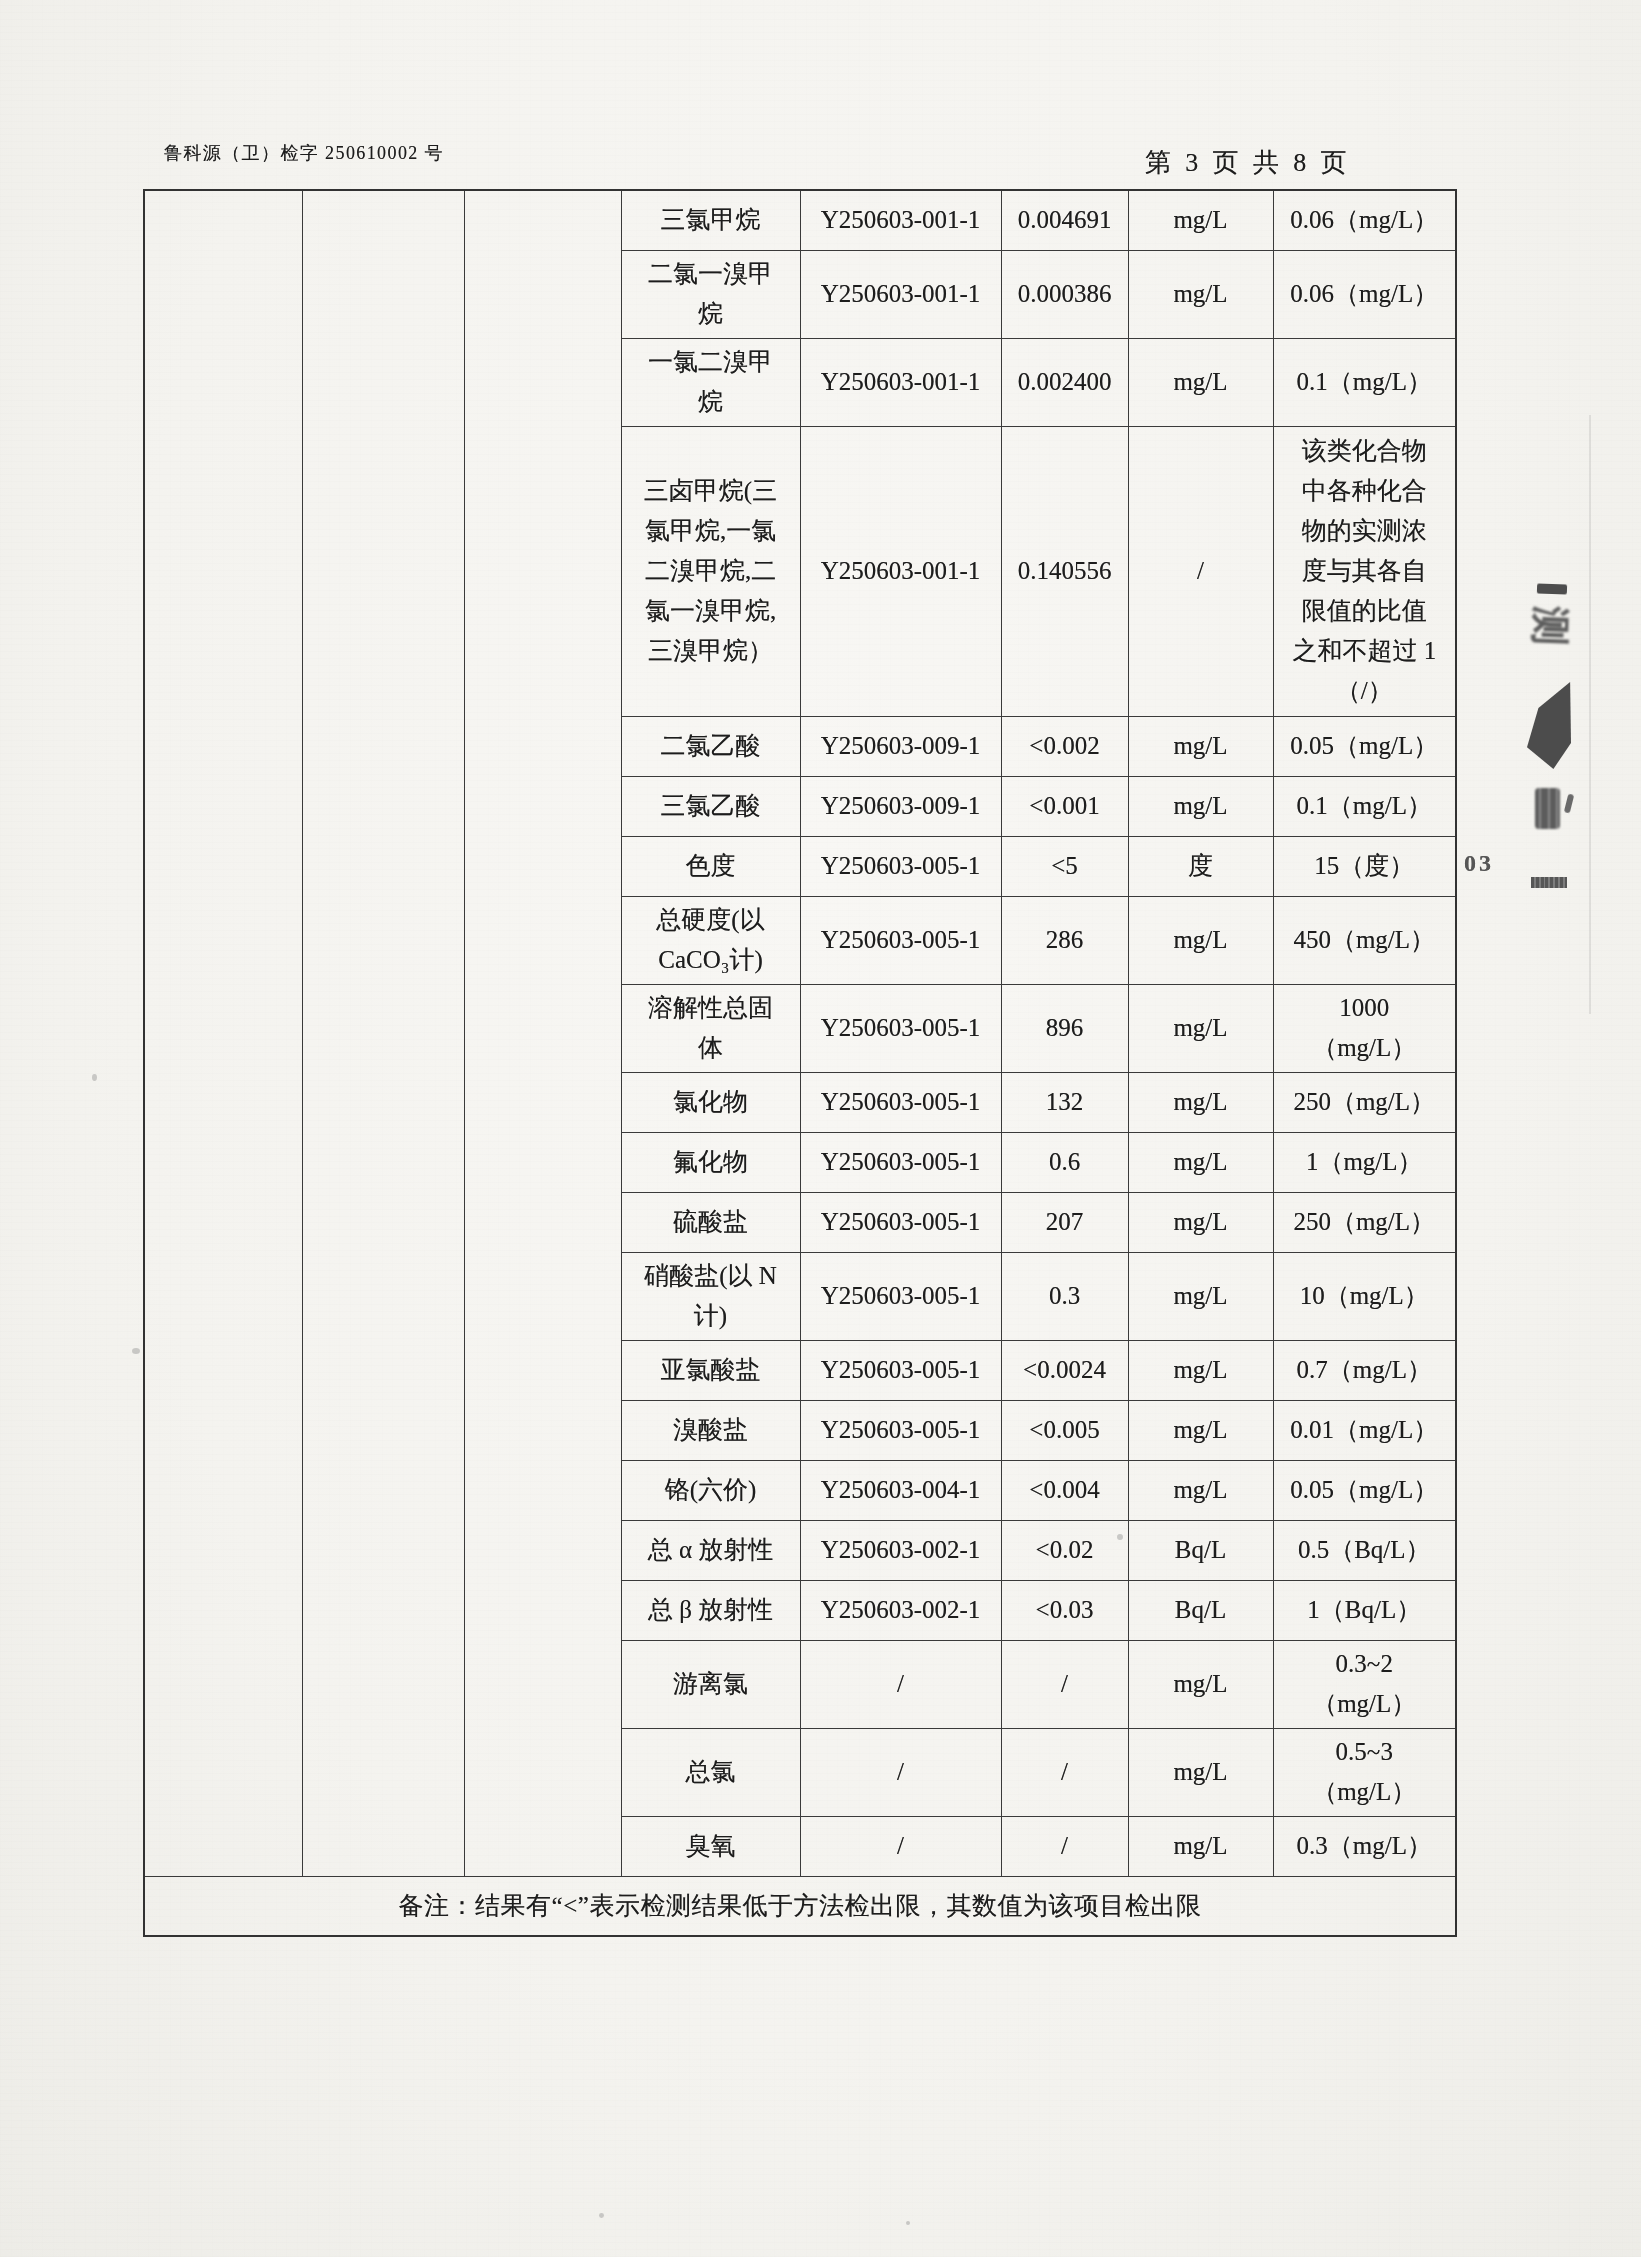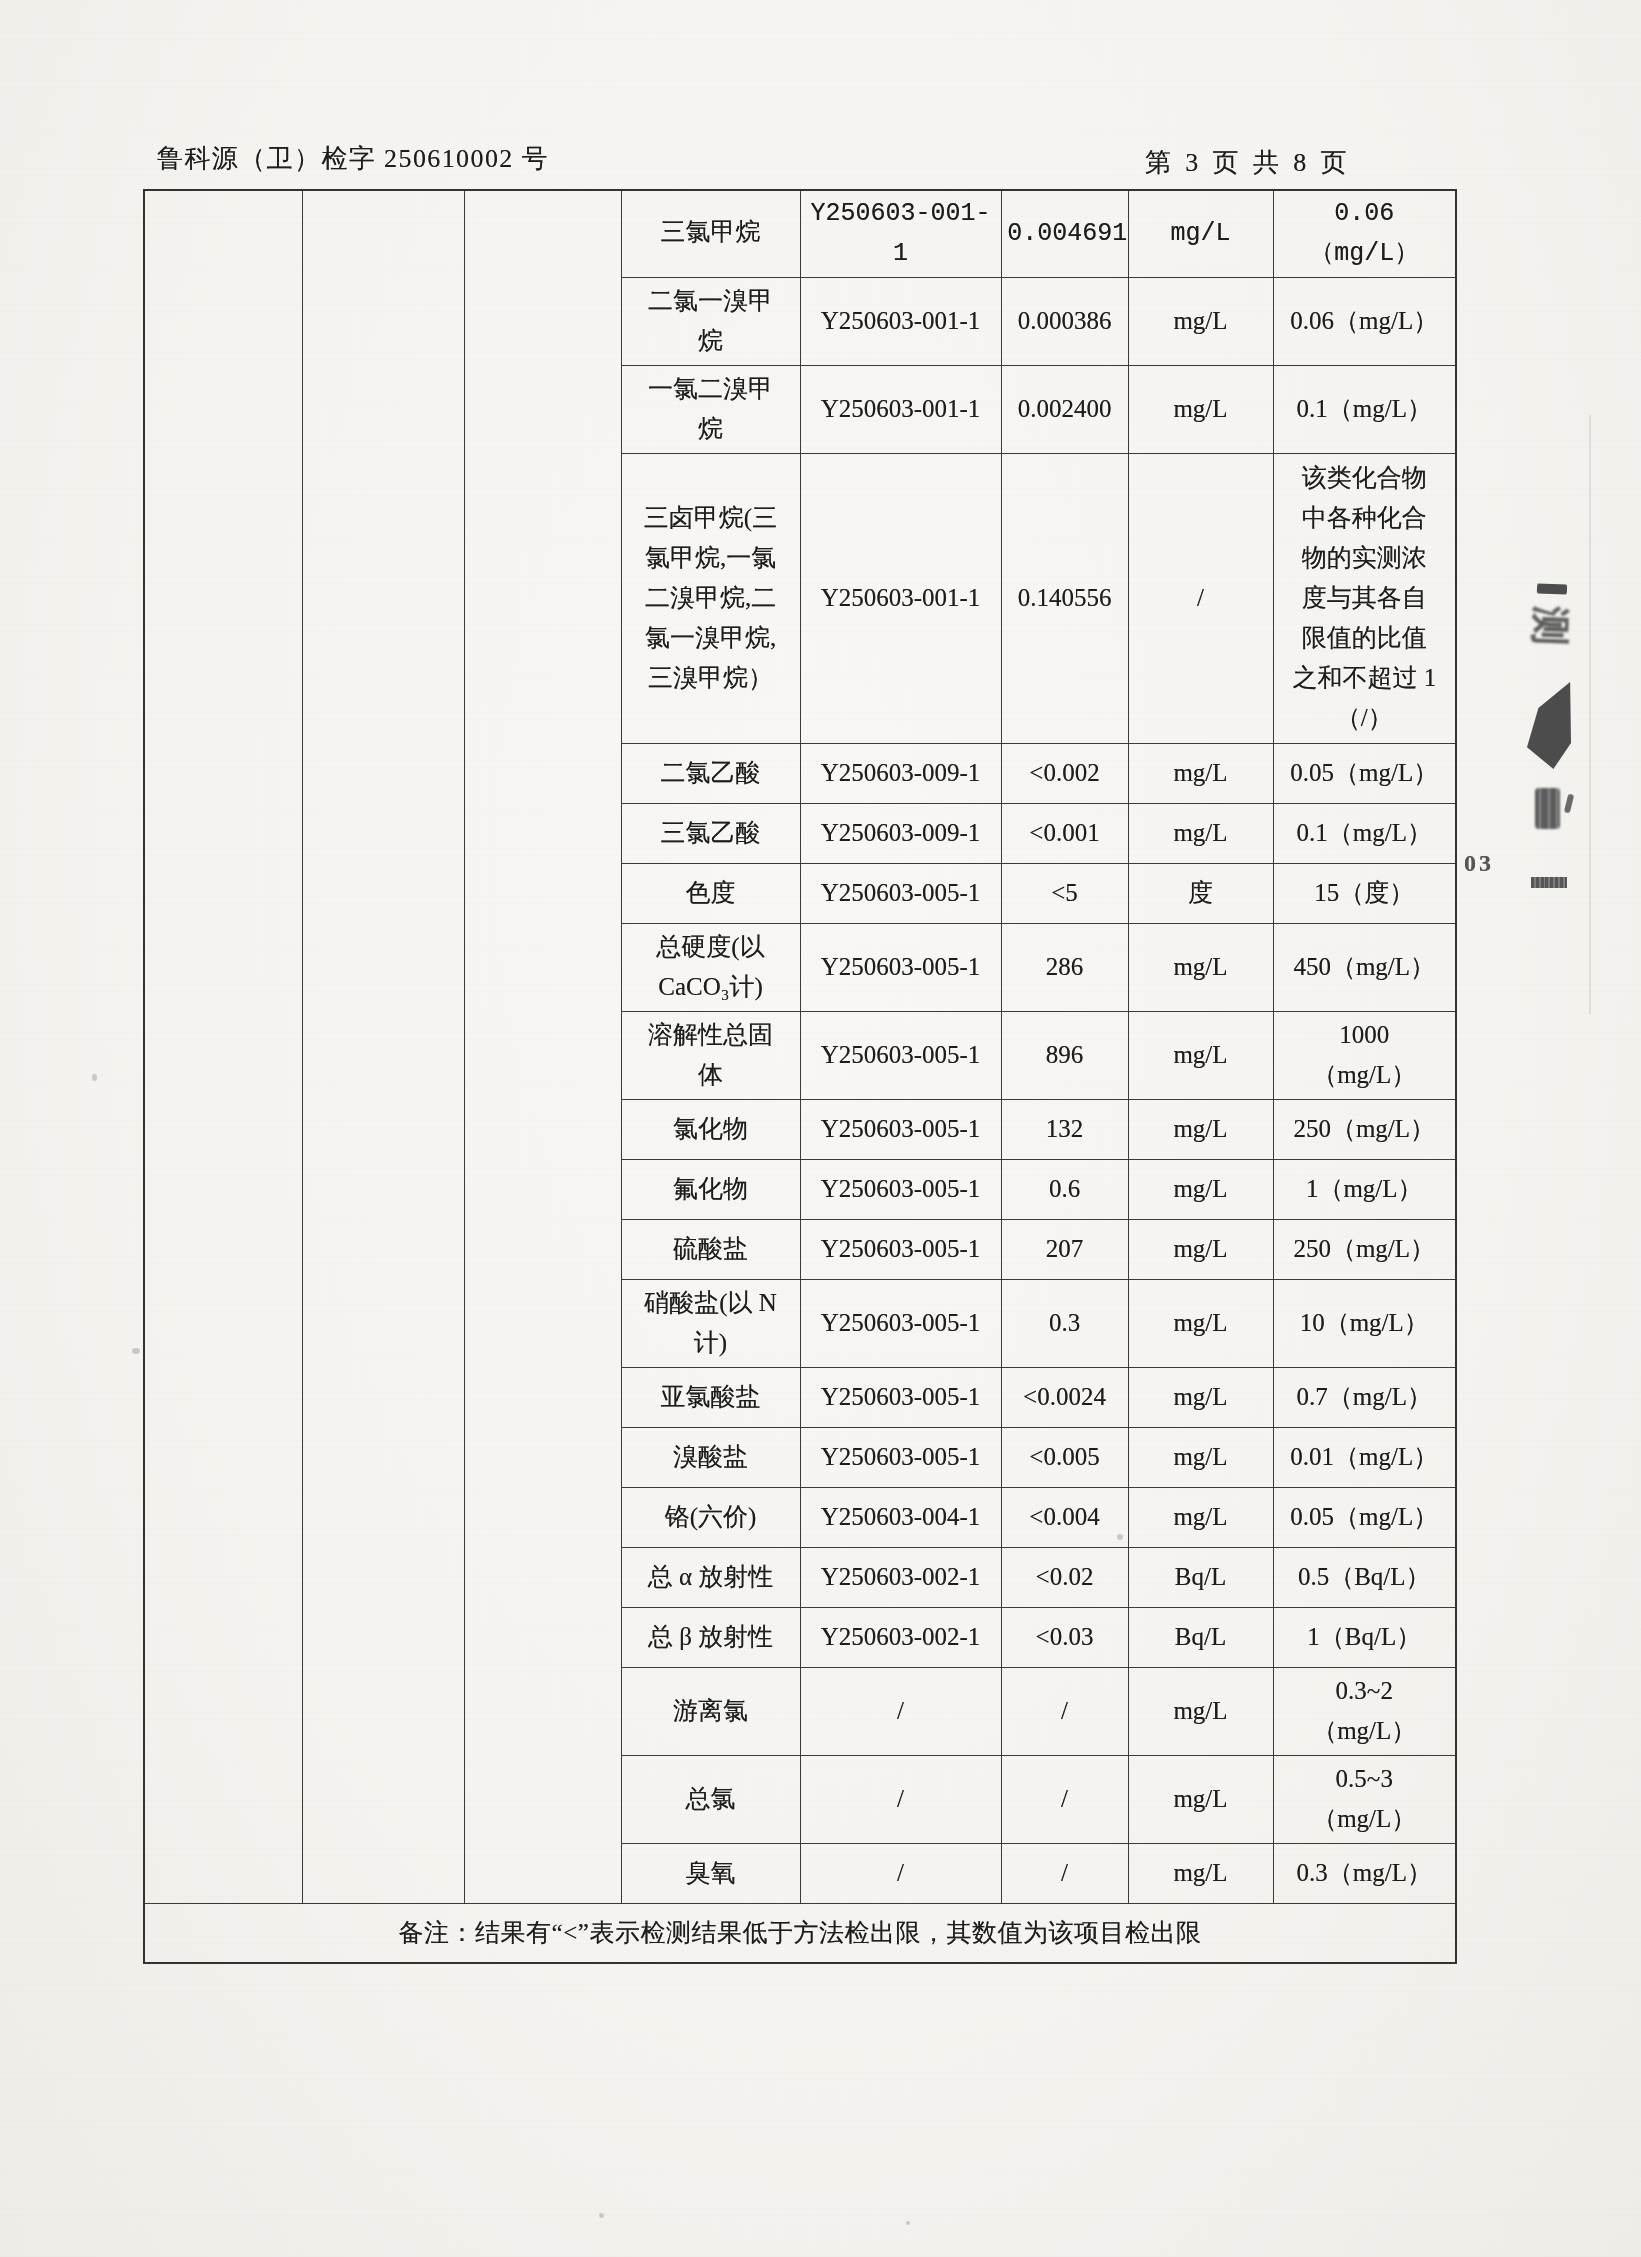--- a/index.html
+++ b/index.html
@@ -9,21 +9,21 @@
     font-family:"Liberation Serif","DejaVu Serif",serif;
     color:#1d1d1d;
   }
   .grain{
     position:absolute;inset:0;pointer-events:none;opacity:.05;
     background:
       repeating-linear-gradient(0deg, rgba(90,90,90,.25) 0 1px, transparent 1px 6.8px),
       repeating-linear-gradient(90deg, rgba(120,120,120,.18) 0 1px, transparent 1px 10.6px);
   }
   .header-left{
-    position:absolute;left:157px;top:141px;font-size:26px;letter-spacing:1.4px;white-space:nowrap;
+    position:absolute;left:164px;top:141px;font-size:18px;letter-spacing:1.4px;white-space:nowrap;
   }
   .header-right{
     position:absolute;left:1145px;top:145px;font-size:26px;letter-spacing:3.9px;white-space:nowrap;
   }
   table.report{
     position:absolute;left:143px;top:189px;width:1313px;
     border-collapse:collapse;table-layout:fixed;
     border:2.9px solid #323232;
   }
   table.report td{
@@ -95,21 +95,21 @@
       <col style="width:158px">
         <col style="width:162px">
         <col style="width:157px">
       <col style="width:179px">
         <col style="width:201px">
         <col style="width:127px">
       <col style="width:145px">
         <col style="width:183px">
     </colgroup>
     <tbody>
-      <tr style="height: 60px; font-family: Liberation Mono, monospace;">
+      <tr style="height: 60px;">
           <td rowspan="21"></td>
           <td rowspan="21"></td>
           <td rowspan="21"></td>
           <td>三氯甲烷</td>
           <td>Y250603-001-1</td>
           <td>0.004691</td>
           <td>mg/L</td>
           <td>0.06（mg/L）</td>
         </tr>
         <tr style="height: 88px;">

